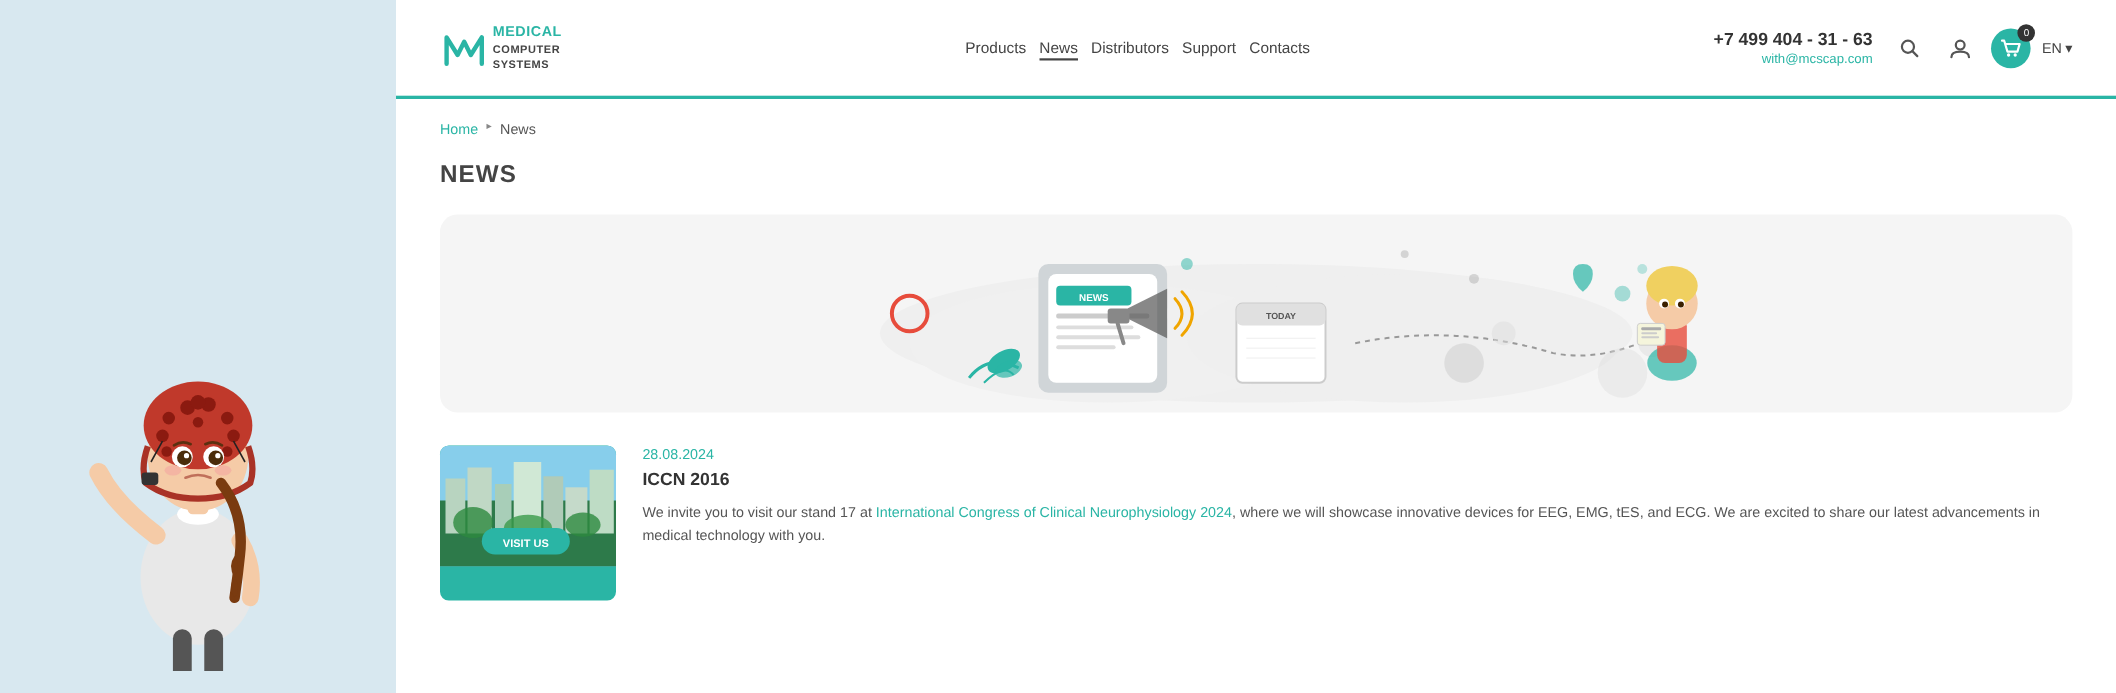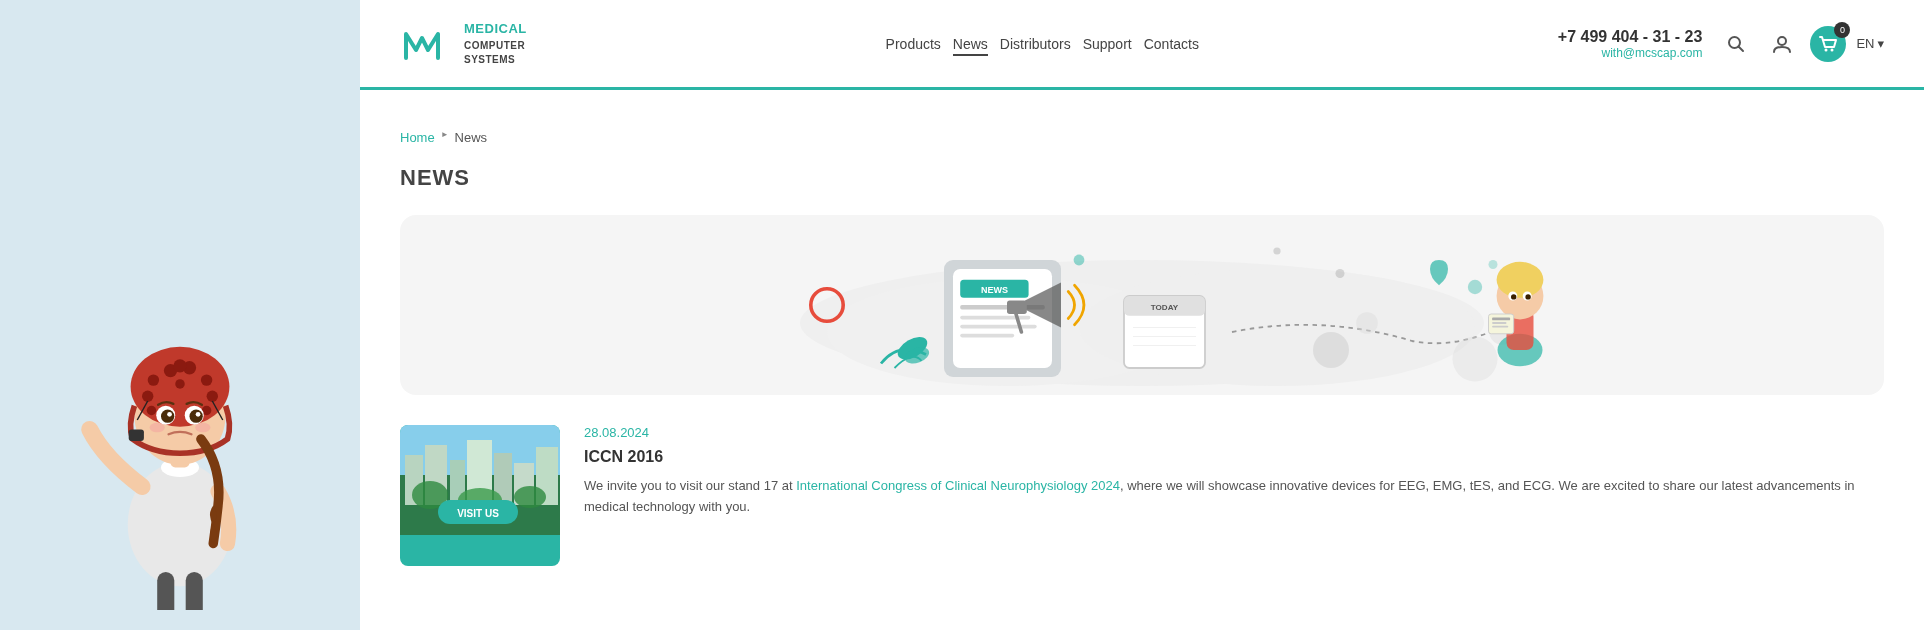--- a/index.html
+++ b/index.html
@@ -46,21 +46,21 @@
       padding: 0 40px;
       display: flex;
       align-items: center;
       justify-content: space-between;
       height: 90px;
     }
 
     .logo-area {
       display: flex;
       align-items: center;
-      gap: 20px;
+      gap: 4px;
       text-decoration: none;
     }
 
     .logo-icon {
       width: 44px;
       height: 44px;
     }
 
     .logo-text {
       font-size: 10px;
@@ -180,21 +180,20 @@
       padding: 20px 40px 40px;
     }
 
     
     .breadcrumb {
       display: flex;
       align-items: flex-start;
       gap: 6px;
       font-size: 13px;
       margin-bottom: 20px;
-      margin-top: 20px;
     }
 
     .breadcrumb a {
       color: #2ab5a5;
       text-decoration: none;
     }
 
     .breadcrumb .separator {
       color: #888;
       font-size: 10px;
@@ -382,21 +381,21 @@
             <a href="#">Support</a>
           </li>
           <li>
             <a href="#">Contacts</a>
           </li>
         </ul>
       </nav>
 
       <div class="header-right">
         <div class="phone-block">
-          <span class="phone-number">+7 499 404 - 31 - 23</span>
+          <span class="phone-number">+7 499 404 - 31 - 63</span>
           <a href="#" class="email-link">with@mcscap.com</a>
         </div>
         <div class="header-icons">
           <button class="icon-btn" title="Search">
             <svg width="18" height="18" viewBox="0 0 18 18">
               <circle cx="7.5" cy="7.5" r="5.5" stroke="#555" stroke-width="2" fill="none"></circle>
               <line x1="11.5" y1="11.5" x2="16" y2="16" stroke="#555" stroke-width="2" stroke-linecap="round"></line>
             </svg>
           </button>
           <button class="icon-btn" title="Account">

